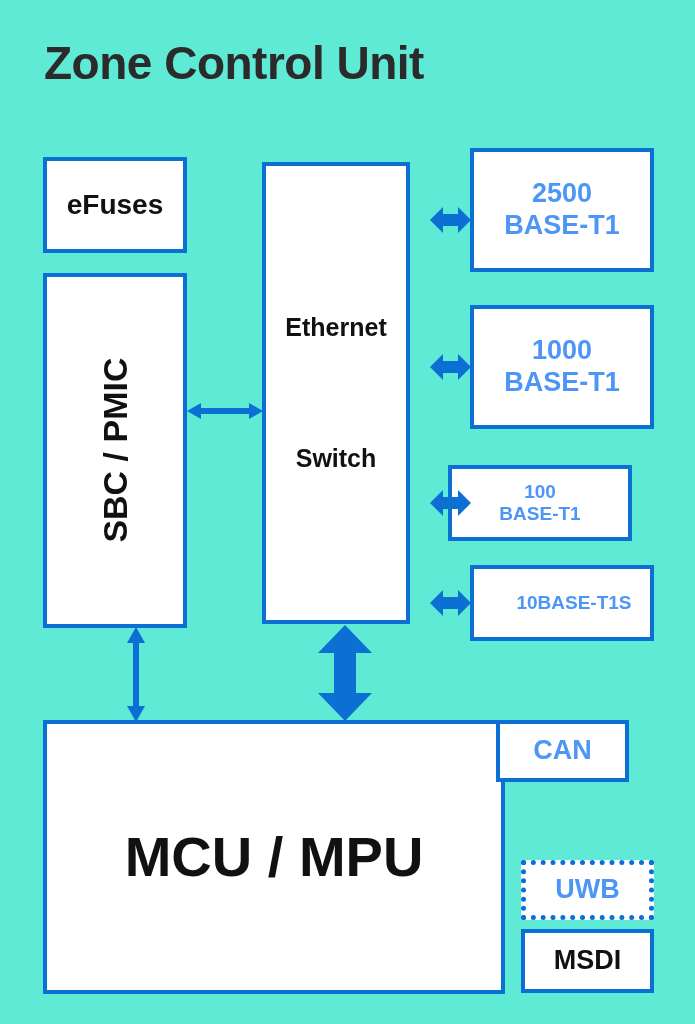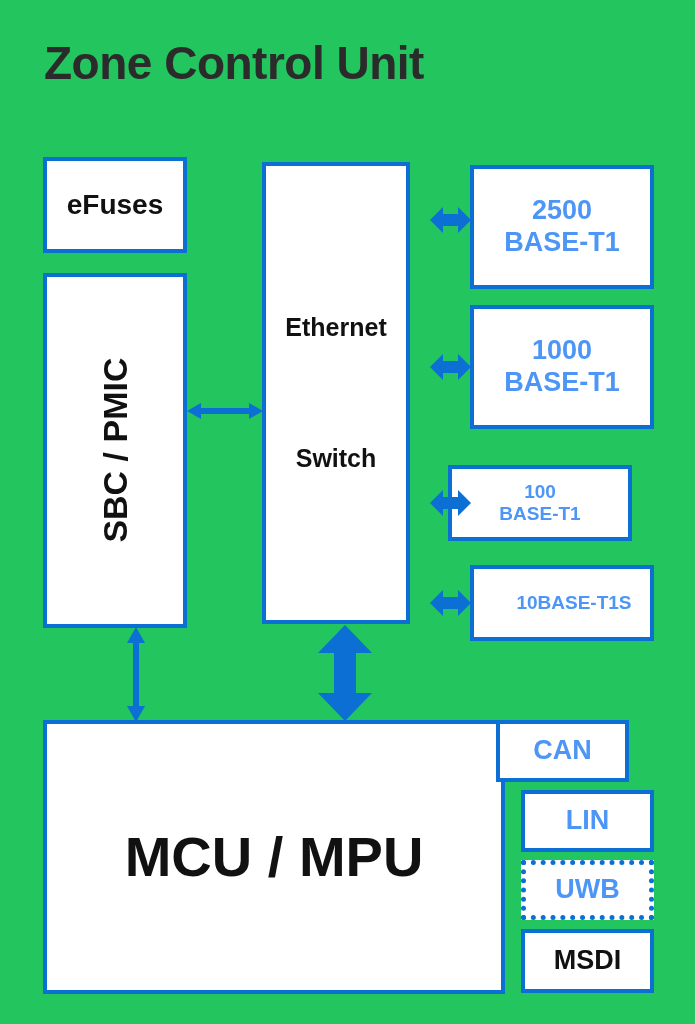--- a/index.html
+++ b/index.html
@@ -4,21 +4,21 @@
 <style>
   html, body {
     margin: 0;
     padding: 0;
     background: #ffffff;
   }
   #canvas {
     position: relative;
     width: 695px;
     height: 1024px;
-    background: #22c55e;
+    background: #5eead4;
     font-family: "Liberation Sans", sans-serif;
     overflow: hidden;
   }
 
   
   #page-title {
     position: absolute;
     left: 44px;
     top: 36px;
     font-size: 46px;
@@ -64,21 +64,21 @@
     display: flex;
     flex-direction: column;
     justify-content: center;
     gap: 102px;
     font-size: 25px;
     font-weight: 700;
     color: #111111;
     width: 100%;
   }
 
-  #blk-phy-2500    { left: 470px; top: 165px; width: 184px; height: 124px; font-size: 27px; }
+  #blk-phy-2500    { left: 470px; top: 148px; width: 184px; height: 124px; font-size: 27px; }
   #blk-phy-1000    { left: 470px; top: 305px; width: 184px; height: 124px; font-size: 27px; }
   #blk-phy-100     { left: 448px; top: 465px; width: 184px; height: 76px;  font-size: 19px; }
   #blk-phy-10      { left: 470px; top: 565px; width: 184px; height: 76px;  font-size: 19px; padding-left: 24px; }
 
   #blk-mcu-mpu     { left: 43px;  top: 720px; width: 462px; height: 274px; font-size: 56px; }
 
   #blk-can         { left: 496px; top: 720px; width: 133px; height: 62px; font-size: 27px; }
   #blk-lin         { left: 521px; top: 790px; width: 133px; height: 62px; font-size: 27px; }
   #blk-uwb         { left: 521px; top: 860px; width: 133px; height: 60px; font-size: 27px; }
   #blk-msdi        { left: 521px; top: 929px; width: 133px; height: 64px; font-size: 27px; }
@@ -134,23 +134,20 @@
   </div>
 
   <div class="block" id="blk-mcu-mpu">
     <span class="label">MCU / MPU</span>
   </div>
 
   <div class="block accent" id="blk-can">
     <span class="label">CAN</span>
   </div>
 
-  <div class="block accent" id="blk-lin">
-    <span class="label">LIN</span>
-  </div>
 
   <div class="block accent dotted" id="blk-uwb">
     <span class="label">UWB</span>
   </div>
 
   <div class="block" id="blk-msdi">
     <span class="label">MSDI</span>
   </div>
 
   <svg class="arrow" style="left:187px; top:398px;" width="76" height="26">

